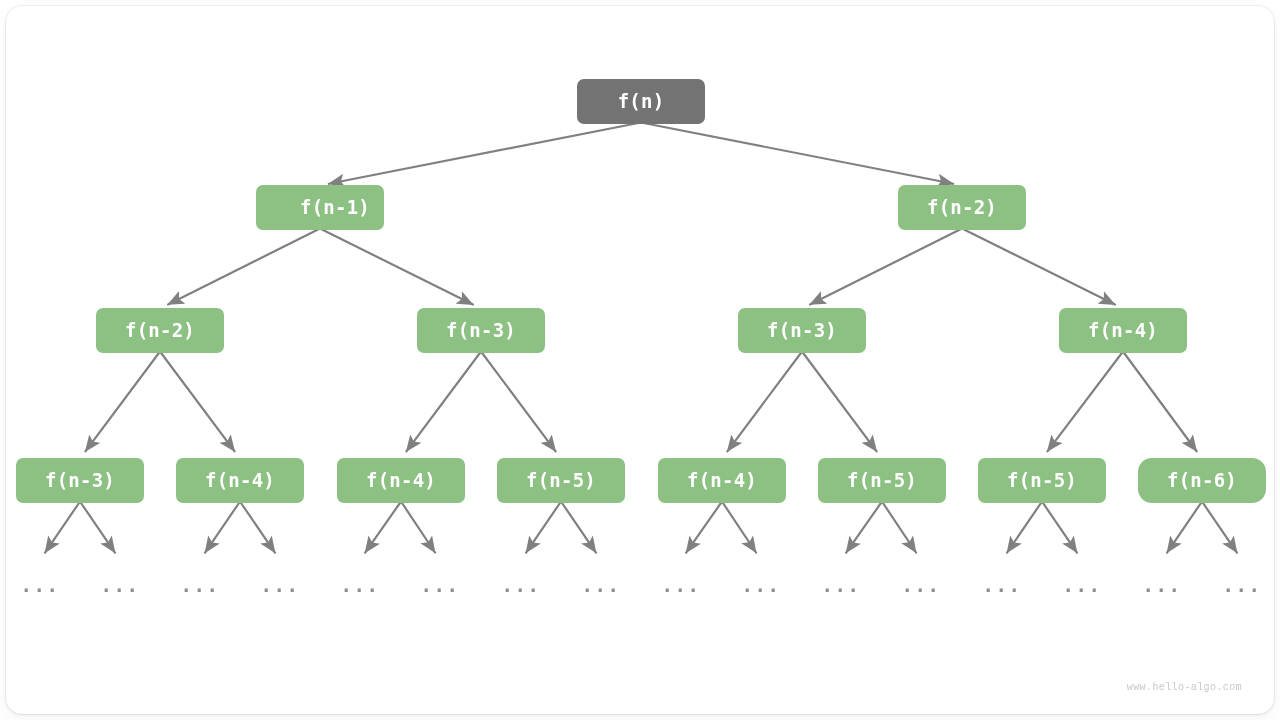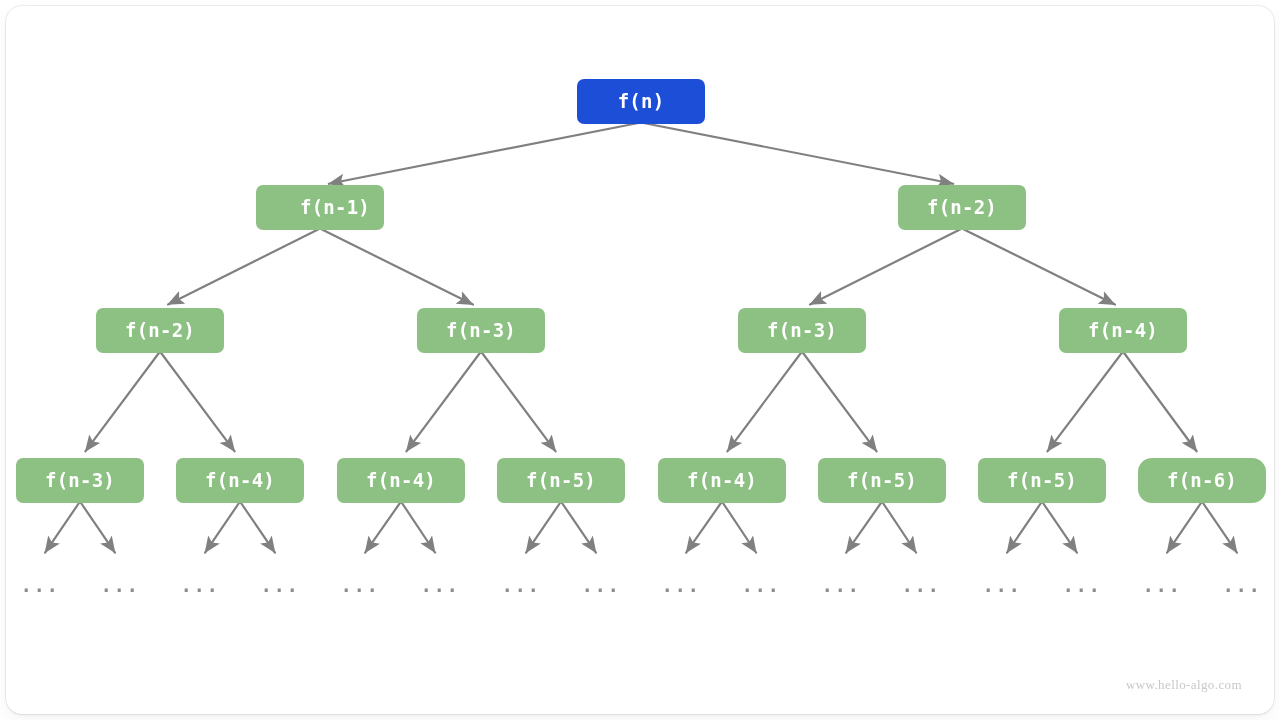--- a/index.html
+++ b/index.html
@@ -64,22 +64,22 @@
     letter-spacing: 1.5px;
     text-align: center;
     transform: translate(-50%, -50%);
     user-select: none;
   }
   #watermark {
     position: absolute;
     right: 38px;
     bottom: 27px;
     color: #c8c8c8;
-    font-family: Liberation Serif, serif;
-    font-size: 13px;
+    font-family: Liberation Mono, monospace;
+    font-size: 10px;
     letter-spacing: 0.4px;
     user-select: none;
   }
 </style>
 </head>
 <body style="background: rgb(255, 255, 255);">
 
 <div id="canvas">
   <div id="card"></div>
 
@@ -119,21 +119,21 @@
         <line x1="882" y1="501.5" x2="846.1653879377919" y2="552.6298733082725" stroke="#808080" stroke-width="2.2" stroke-linecap="round" marker-end="url(#arrowhead)"></line>
         <line x1="882" y1="501.5" x2="916.007698233973" y2="552.5115473509594" stroke="#808080" stroke-width="2.2" stroke-linecap="round" marker-end="url(#arrowhead)"></line>
         <line x1="1042" y1="501.5" x2="1007.0798786409539" y2="552.5706774876049" stroke="#808080" stroke-width="2.2" stroke-linecap="round" marker-end="url(#arrowhead)"></line>
         <line x1="1042" y1="501.5" x2="1076.920121359046" y2="552.5706774876049" stroke="#808080" stroke-width="2.2" stroke-linecap="round" marker-end="url(#arrowhead)"></line>
         <line x1="1202" y1="501.5" x2="1167.079878640954" y2="552.5706774876049" stroke="#808080" stroke-width="2.2" stroke-linecap="round" marker-end="url(#arrowhead)"></line>
         <line x1="1202" y1="501.5" x2="1236.920121359046" y2="552.5706774876049" stroke="#808080" stroke-width="2.2" stroke-linecap="round" marker-end="url(#arrowhead)"></line>
       </g>
   </svg>
 
   <div id="nodes-layer">
-      <div class="node" style="left: 577px; top: 78.5px; width: 128px; height: 45px; background: #1d4ed8; color: rgb(255, 255, 255);">
+      <div class="node" style="left: 577px; top: 78.5px; width: 128px; height: 45px; background: #737373; color: rgb(255, 255, 255);">
         <span>f(n)</span>
       </div>
       <div class="node" style="left: 256px; top: 184.5px; width: 128px; height: 45px; background: rgb(141, 193, 131); color: rgb(255, 255, 255); padding-left: 30px;">
         <span>f(n-1)</span>
       </div>
       <div class="node" style="left: 898px; top: 184.5px; width: 128px; height: 45px; background: rgb(141, 193, 131); color: rgb(255, 255, 255);">
         <span>f(n-2)</span>
       </div>
       <div class="node" style="left: 96px; top: 307.5px; width: 128px; height: 45px; background: rgb(141, 193, 131); color: rgb(255, 255, 255);">
         <span>f(n-2)</span>

